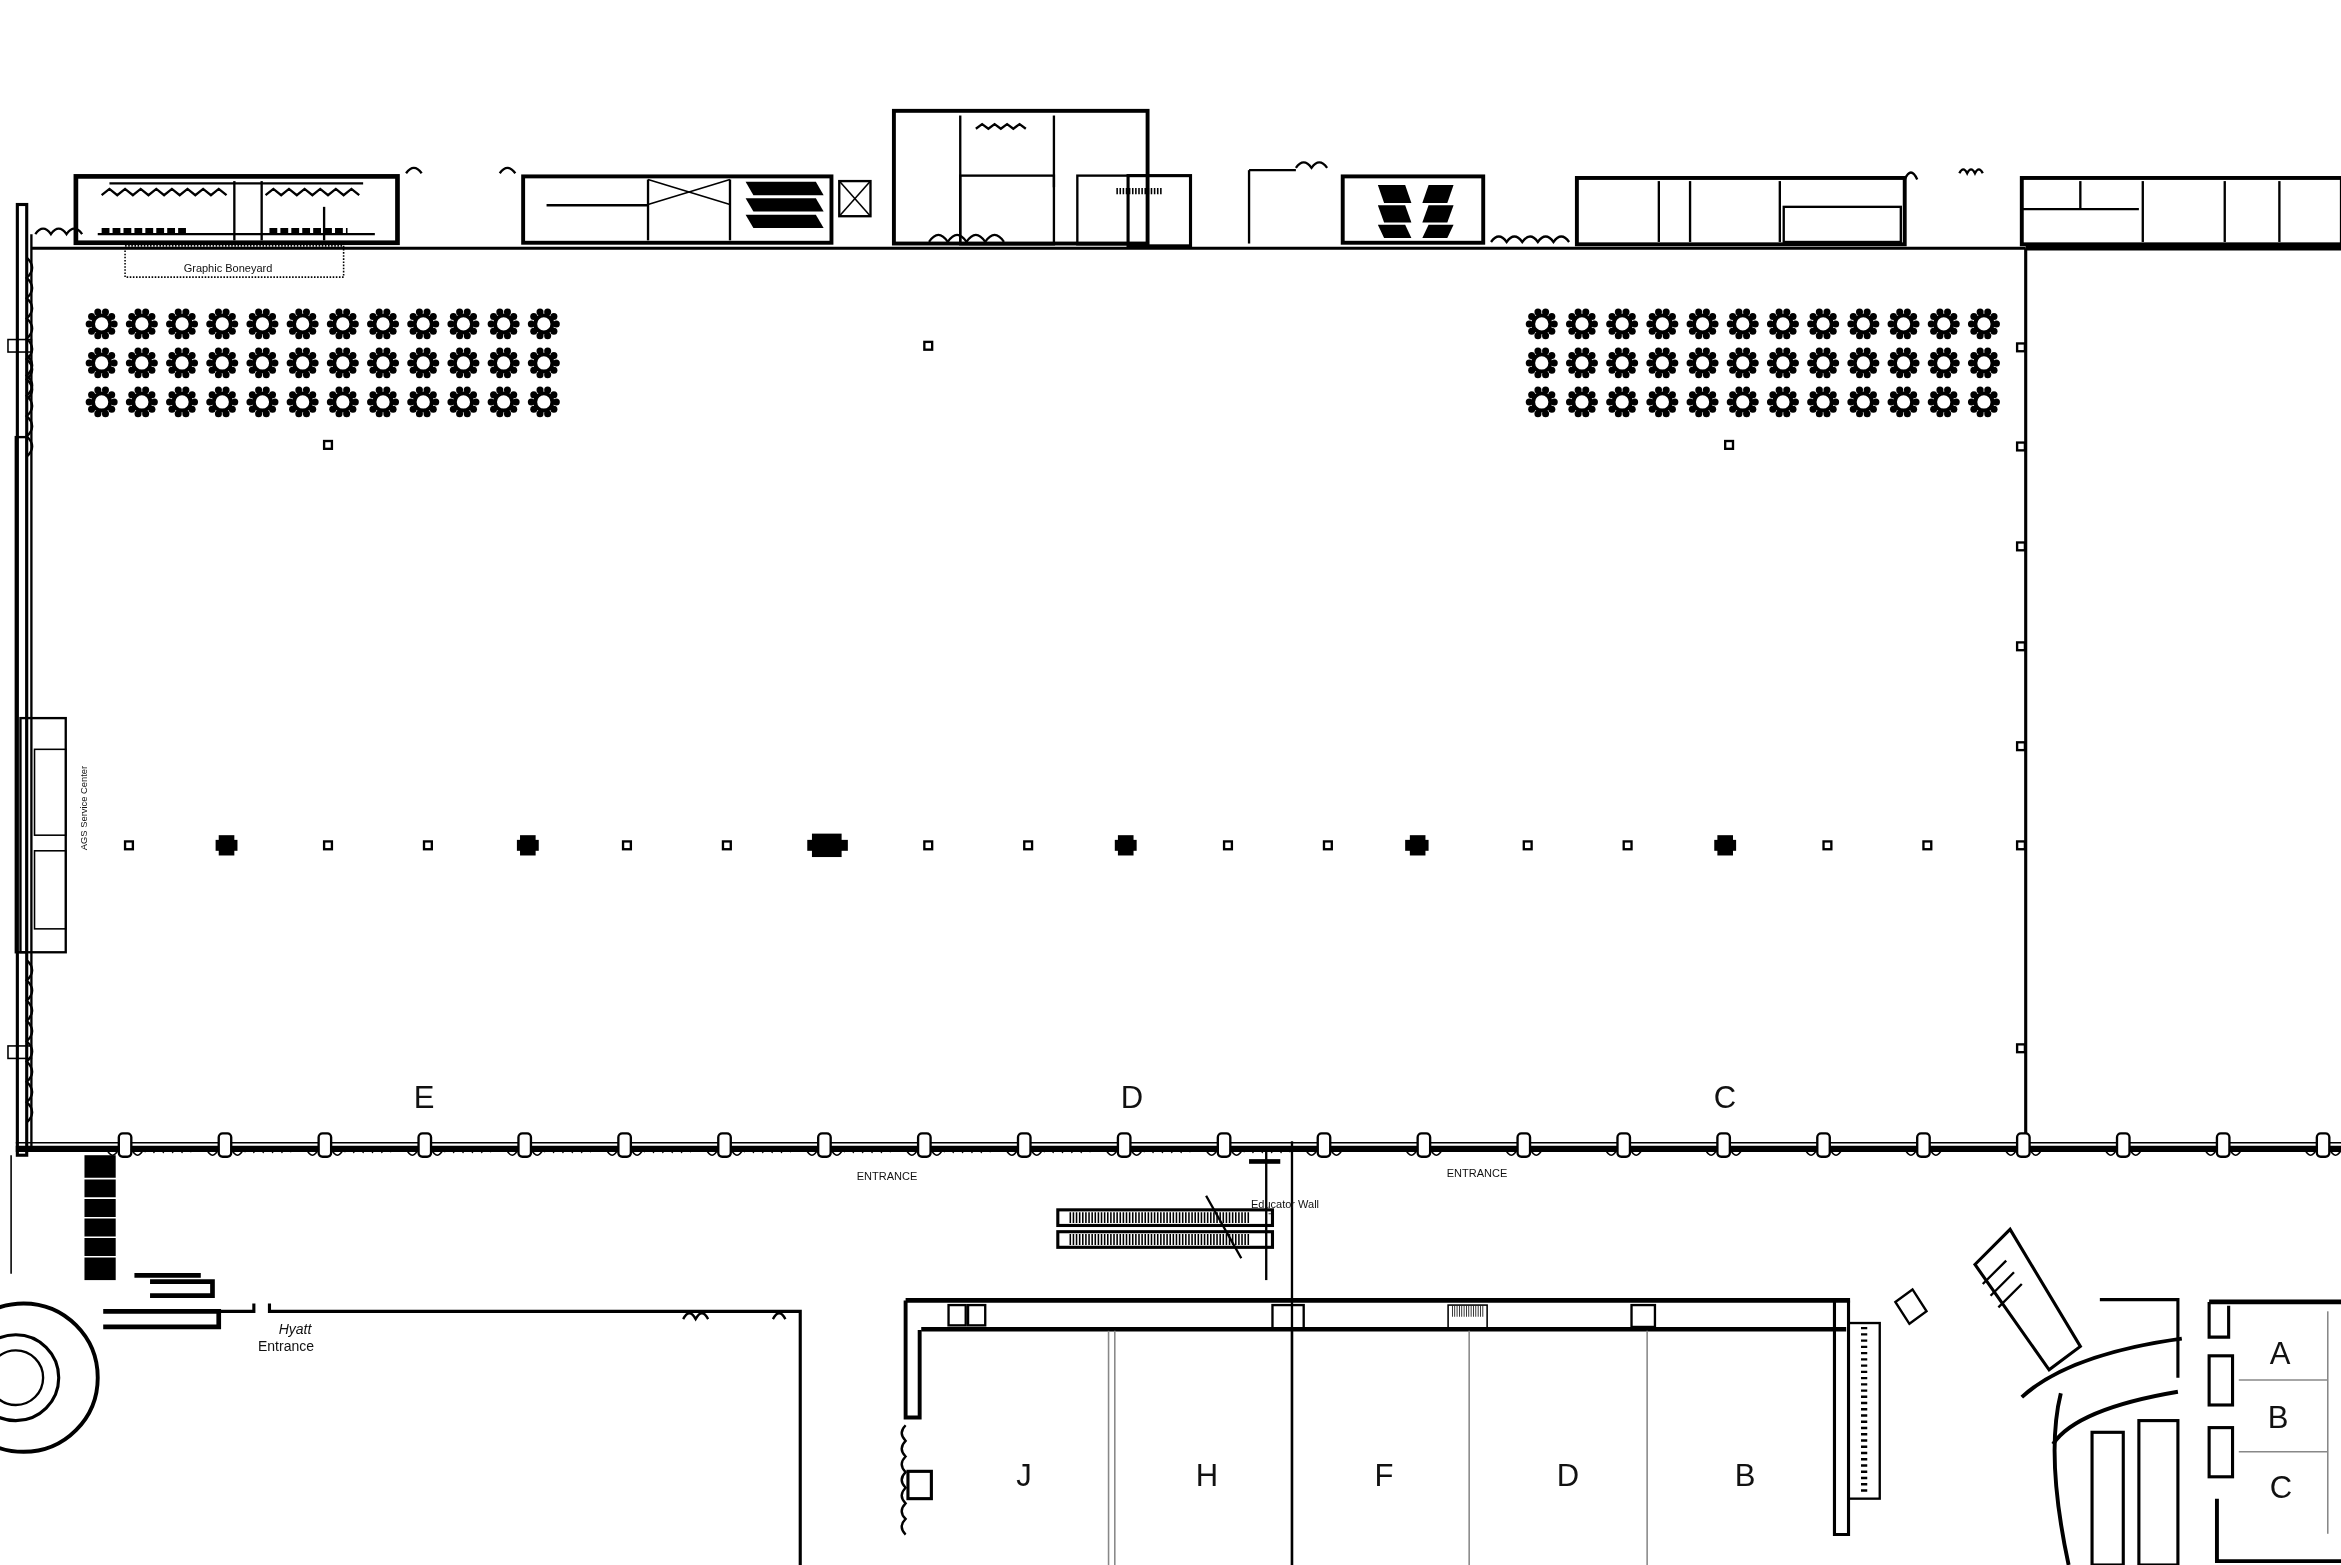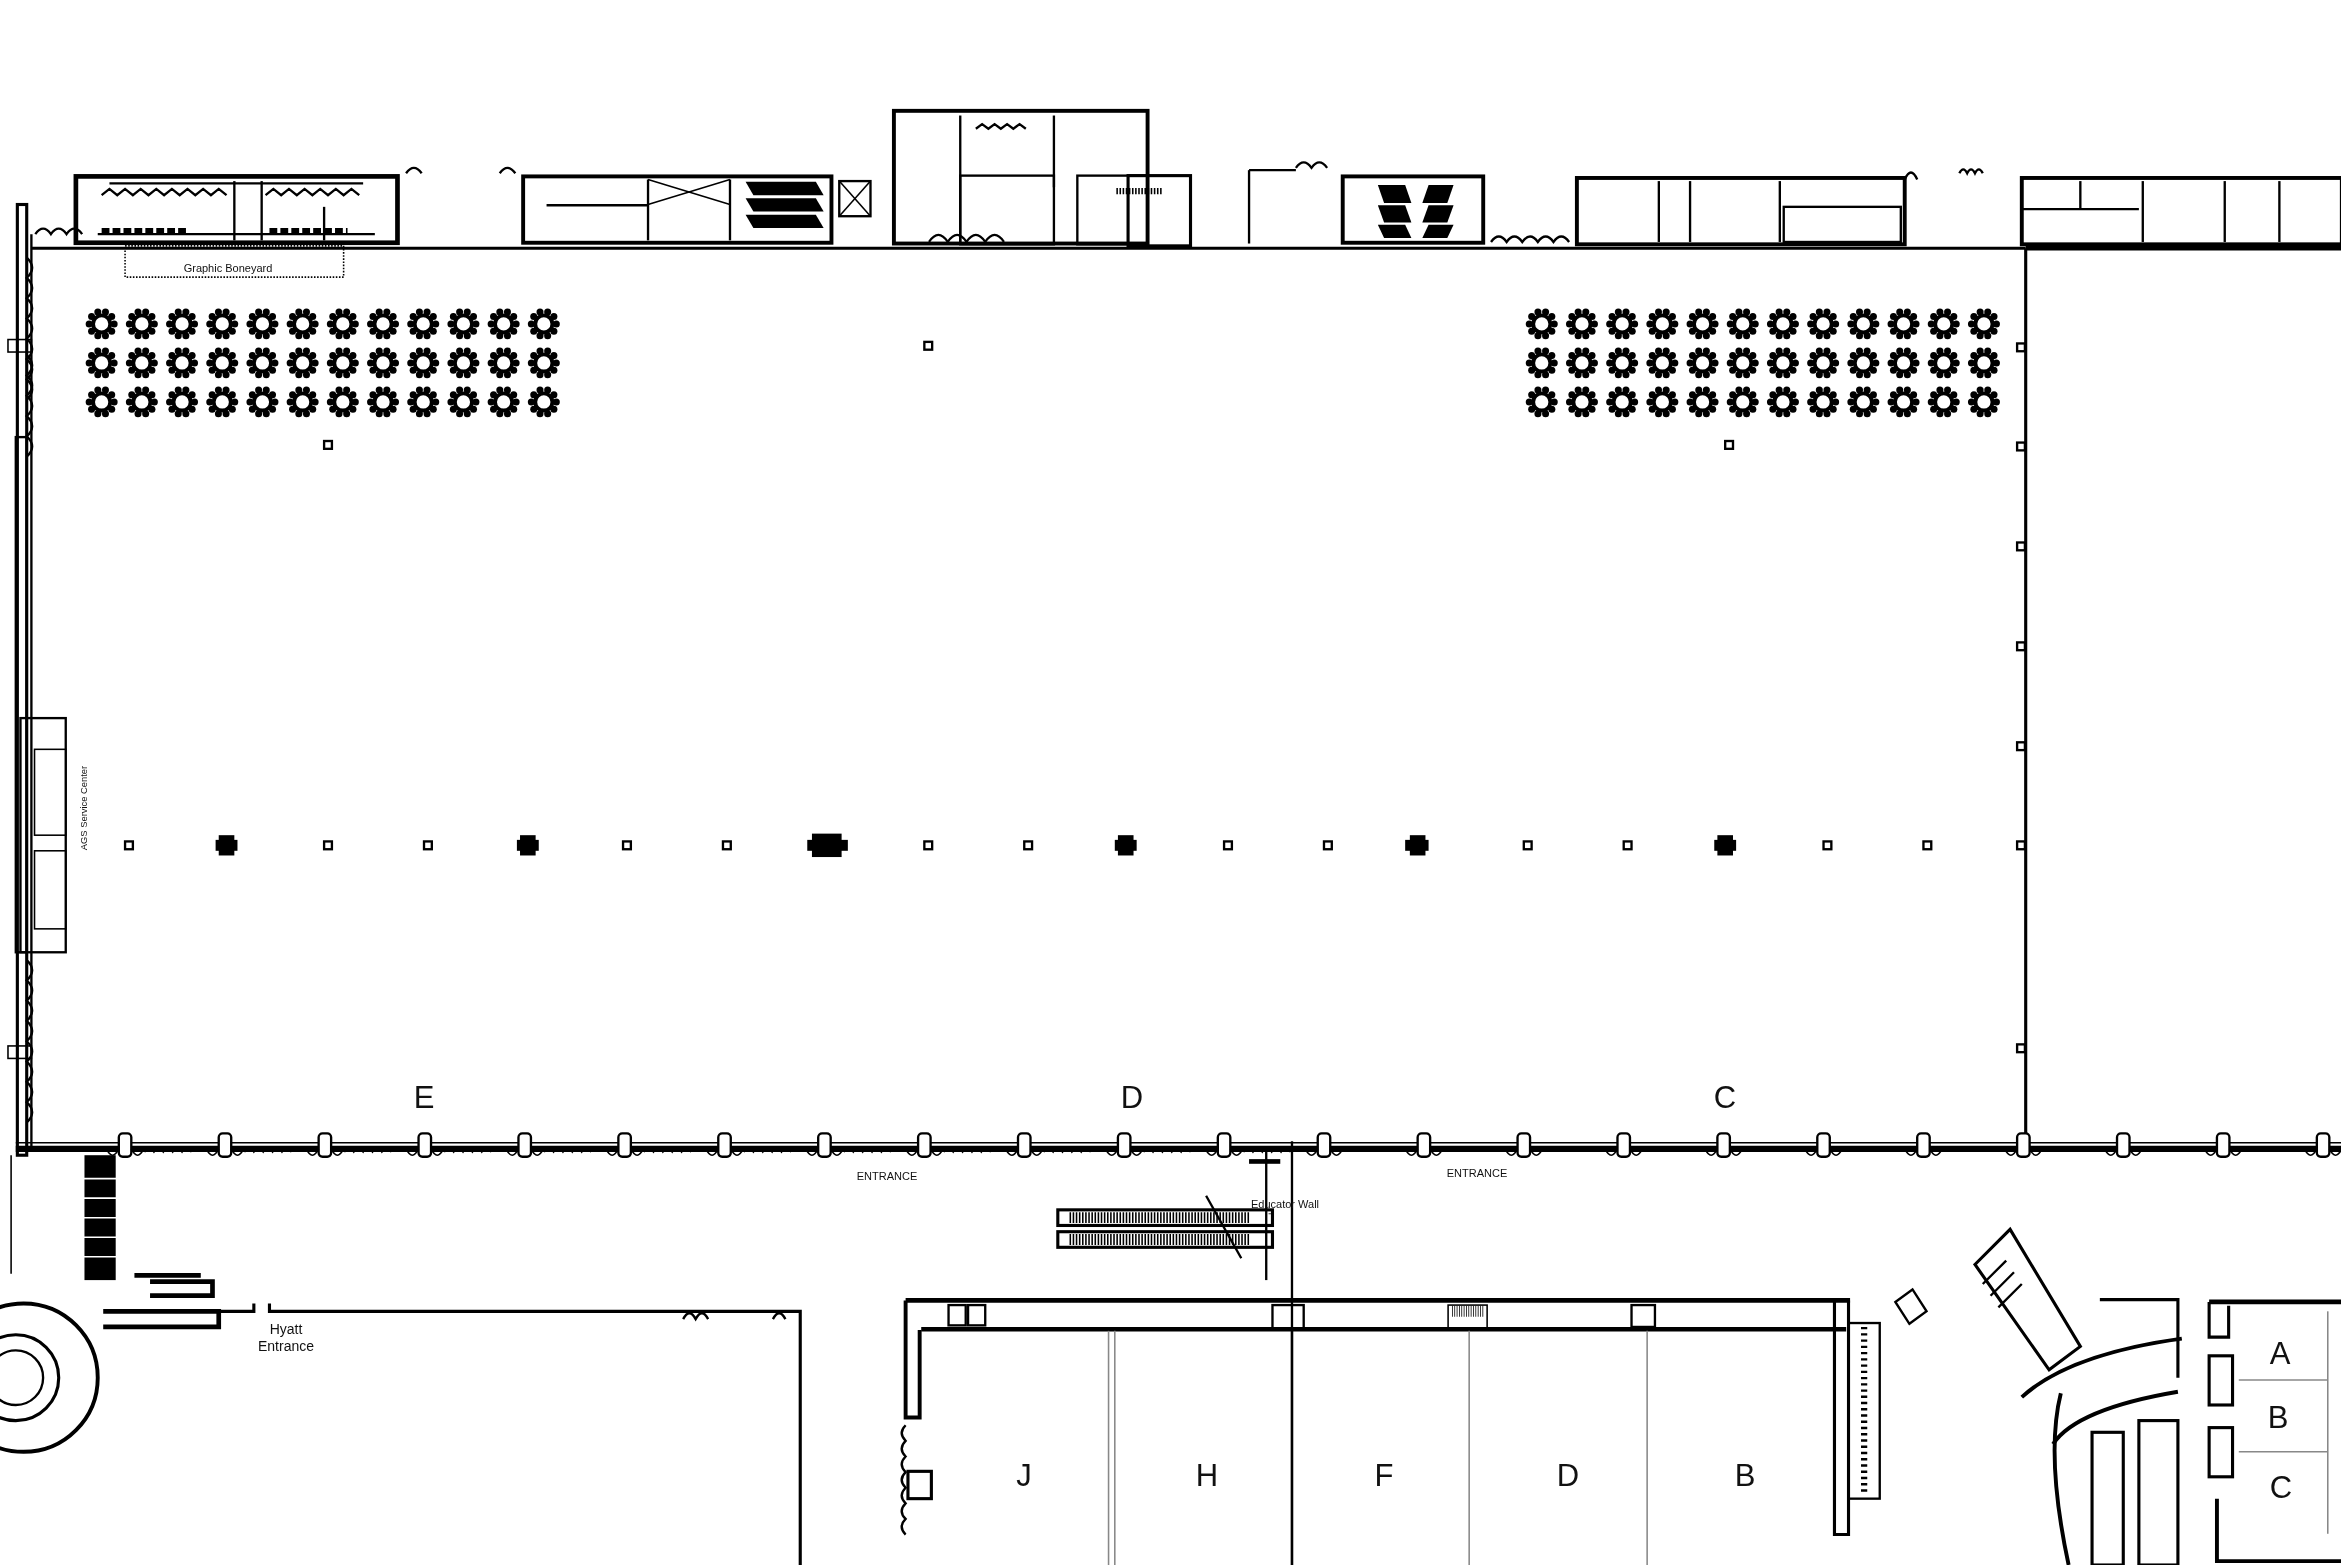--- a/index.html
+++ b/index.html
@@ -1246,21 +1246,21 @@
 <div class="lbl lbl-vert" style="left:84px; top:808px;">AGS Service Center</div>
 
 <div class="lbl lbl-big" style="left:424px; top:1097px;">E</div>
 <div class="lbl lbl-big" style="left:1132px; top:1097px;">D</div>
 <div class="lbl lbl-big" style="left:1725px; top:1097px;">C</div>
 
 <div class="lbl lbl-sm lbl-center" style="left:887px; top:1176px;">ENTRANCE</div>
 <div class="lbl lbl-sm lbl-center" style="left:1269px; top:1204px;margin-left:16px;">Educator Wall</div>
 <div class="lbl lbl-sm lbl-center" style="left:1477px; top:1173px;">ENTRANCE</div>
 
-<div class="lbl lbl-md lbl-center" style="left:286px; top:1329px;">Hyatt</div>
+<div class="lbl lbl-md lbl-center" style="left:295px; top:1329px;font-style:italic;">Hyatt</div>
 <div class="lbl lbl-md lbl-center" style="left:286px; top:1346px;">Entrance</div>
 
 <div class="lbl lbl-big" style="left:1024px; top:1475px;">J</div>
 <div class="lbl lbl-big" style="left:1207px; top:1475px;">H</div>
 <div class="lbl lbl-big" style="left:1384px; top:1475px;">F</div>
 <div class="lbl lbl-big" style="left:1568px; top:1475px;">D</div>
 <div class="lbl lbl-big" style="left:1745px; top:1475px;">B</div>
 
 <div class="lbl lbl-big" style="left:2280px; top:1353px;">A</div>
 <div class="lbl lbl-big" style="left:2278px; top:1417px;">B</div>

